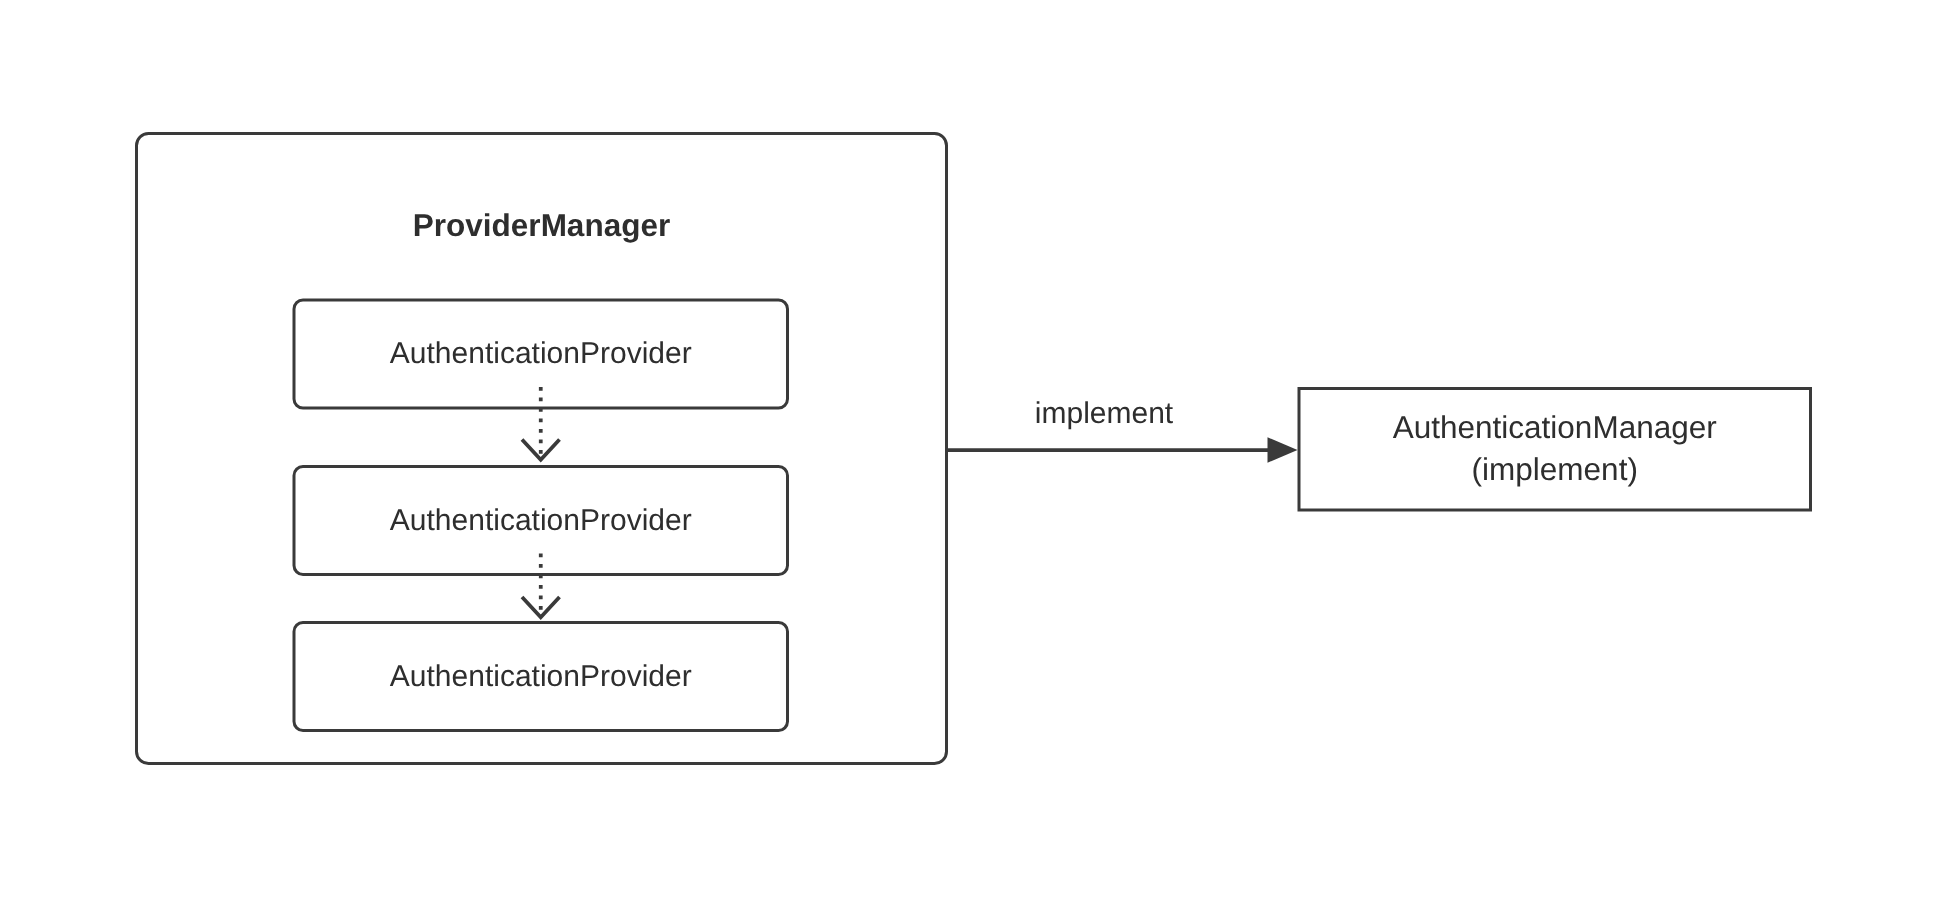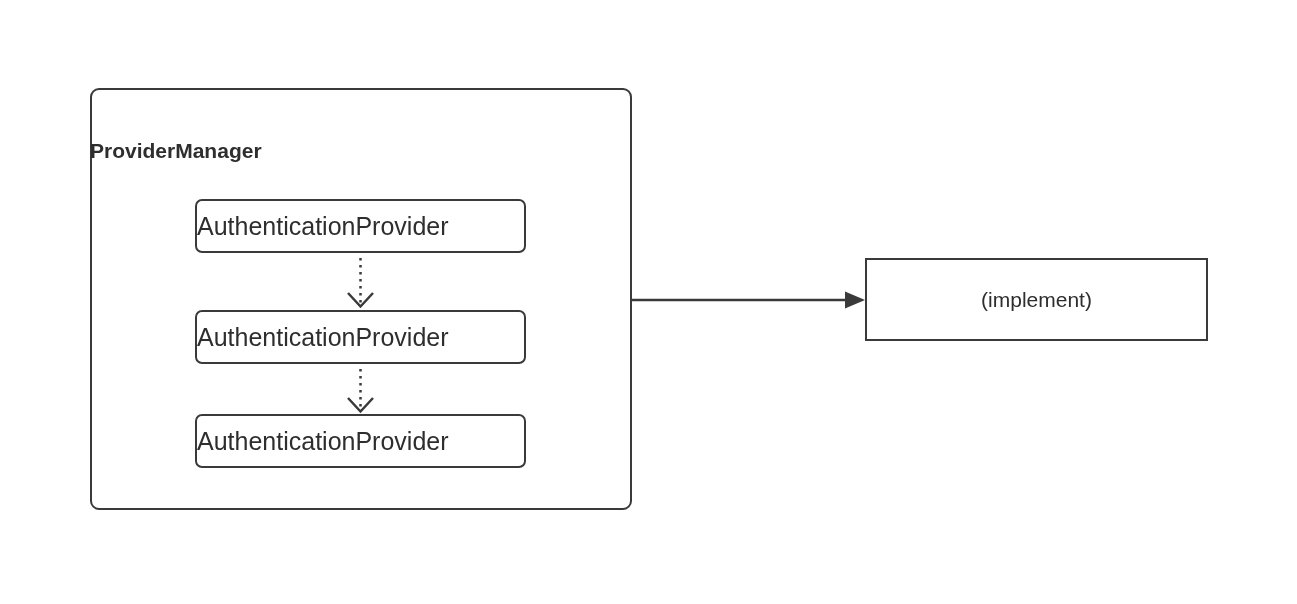--- a/index.html
+++ b/index.html
@@ -49,35 +49,36 @@
     left: 90px; top: 88px;
     width: 542px; height: 422px;
     border: 2.5px solid var(--stroke);
     border-radius: 9px;
     background: transparent;
   }
   .pm-title {
     position: absolute;
     left: 90px; top: 139px;
     width: 542px;
+    text-align: center;
     font-size: 21px;
     font-weight: bold;
     color: var(--text);
   }
   .provider-box {
     position: absolute;
     left: 195px;
-    width: 331px; height: 54px;
+    width: 331px; height: 74px;
     border: 2.5px solid var(--stroke);
     border-radius: 7px;
     background: var(--box-fill);
     display: flex;
     align-items: center;
-    justify-content: flex-start;
-    font-size: 25px;
+    justify-content: center;
+    font-size: 20px;
     color: var(--text);
   }
   .provider-1 { top: 199px; }
   .provider-2 { top: 310px; }
   .provider-3 { top: 414px; }
   .implement-label {
     position: absolute;
     left: 656px; top: 265px;
     width: 160px;
     text-align: center;
@@ -113,22 +114,24 @@
   </div>
 
   <div class="provider-box provider-2">
     <span>AuthenticationProvider</span>
   </div>
 
   <div class="provider-box provider-3">
     <span>AuthenticationProvider</span>
   </div>
 
+  <div class="implement-label">implement</div>
 
   <div class="am-box">
+    <span>AuthenticationManager</span>
     <span>(implement)</span>
   </div>
 
   <svg class="edges-overlay" viewBox="0 0 1297 604" xmlns="http://www.w3.org/2000/svg">
 
     <g>
       <line class="edge-line edge-dotted" x1="360.5" y1="258" x2="360.5" y2="306"></line>
       <polyline class="arrowhead-open" points="348,293 360.5,306.5 373,293"></polyline>
     </g>
 

